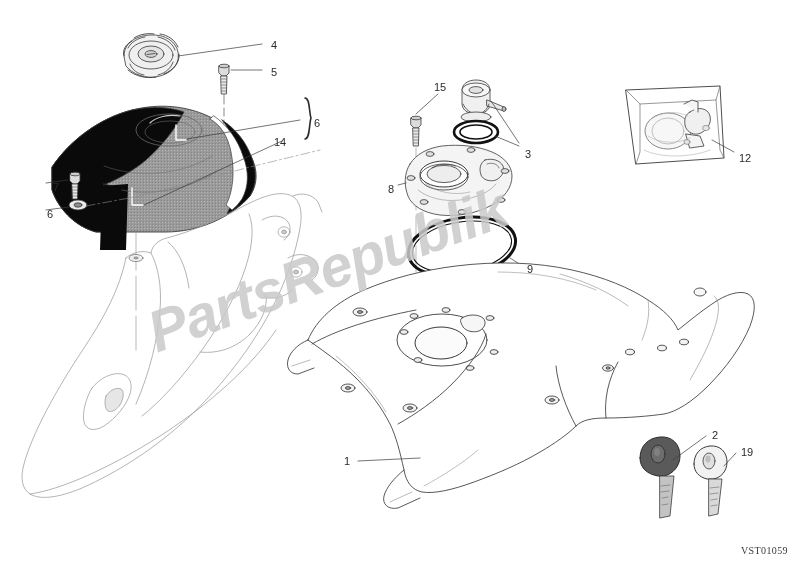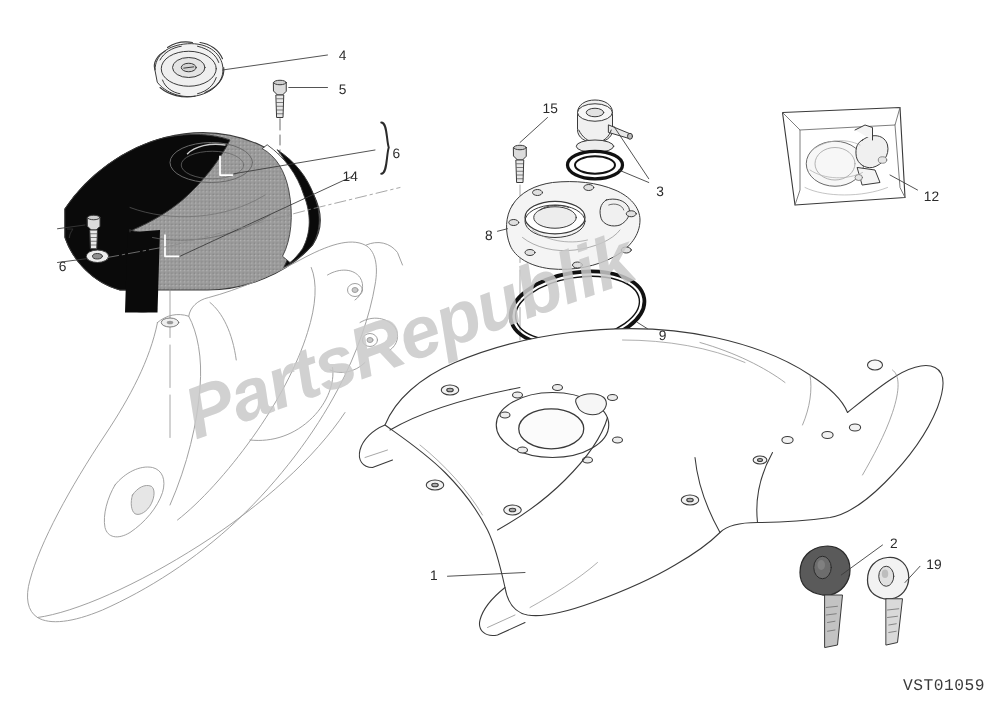--- a/index.html
+++ b/index.html
@@ -31,22 +31,22 @@
     font-size: 11px;
     color: #2b2b2b;
     line-height: 1;
     white-space: nowrap;
     user-select: none;
   }
   #diagram-code {
     position: absolute;
     right: 12px;
     bottom: 8px;
-    font-family: Liberation Mono, monospace;
-    font-size: 13px;
+    font-family: Liberation Serif, serif;
+    font-size: 10px;
     letter-spacing: 0.4px;
     color: #3a3a3a;
   }
   .wm {
     position: absolute;
     left: 150px;
     top: 300px;
     transform: rotate(-20deg);
     transform-origin: left center;
     font-family: "Liberation Sans", sans-serif;

